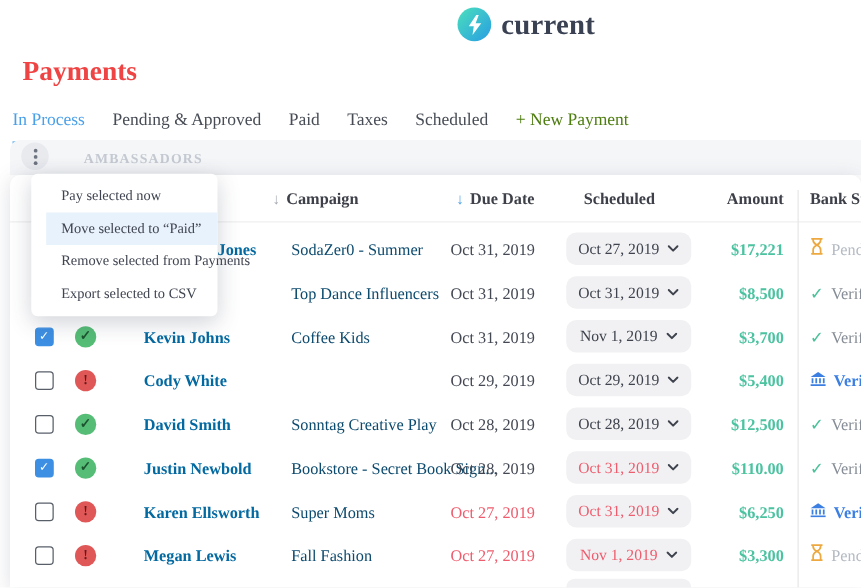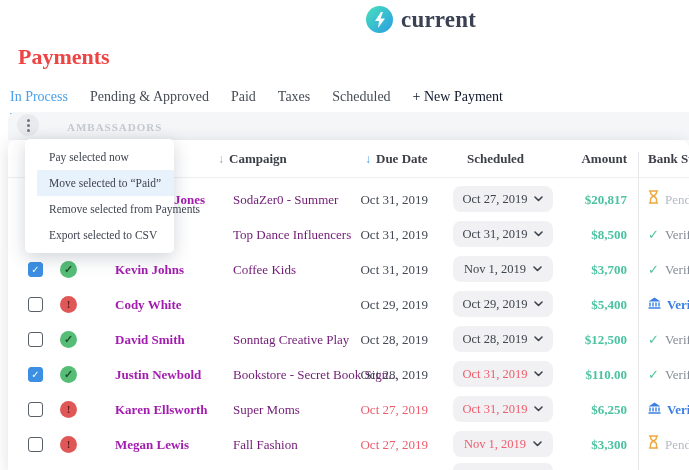--- a/index.html
+++ b/index.html
@@ -16,21 +16,21 @@
     display:flex; align-items:center; justify-content:center; }
   .logo-text { font-size:23px; font-weight:600; color:#3a4153; letter-spacing:.2px; }
 
   
   .page-title { position:absolute; top:44px; left:18px; font-size:22px; font-weight:800; color:#ef4444; }
 
   
   .tabs { position:absolute; top:89px; left:10px; display:flex; gap:22px; font-size:14px; color:#474c55; }
   .tab { cursor:pointer; padding-bottom:8px; white-space:nowrap; }
   .tab.active { color:#4aa0e8; border-bottom:2px solid #6db6ed; }
-  .tab-new { color:#0f172a; }
+  .tab-new { color:#4d7c0f; }
 
   
   .subtab-strip { position:absolute; top:112px; left:8px; width:681px; height:28px;
     background:#f5f6f8; border-radius:8px 0 0 0; }
   .kebab-btn { position:absolute; top:114px; left:17px; width:22px; height:22px; border-radius:50%;
     background:#e8eaee; display:flex; flex-direction:column; align-items:center; justify-content:center; gap:2px; cursor:pointer; }
   .kebab-btn i { width:3px; height:3px; border-radius:50%; background:#6d7480; }
   .subtab { position:absolute; font-size:11px; font-weight:700; letter-spacing:1px; }
   .subtab-ambassadors { top:121px; left:67px; color:#c5cad2; }
   .subtab-influencers { top:115px; left:147px; height:22px; line-height:22px; padding:0 13px;
@@ -54,23 +54,23 @@
 
   .row { position:absolute; left:0; width:100%; height:35px; font-size:13px; }
   .cellv { position:absolute; top:0; height:35px; line-height:35px; white-space:nowrap; }
   .checkbox { position:absolute; top:10px; left:20px; width:15px; height:15px; border:1.5px solid #595f69;
     border-radius:3px; background:#fff; cursor:pointer; text-align:center; line-height:14px; font-size:10px; color:transparent; }
   .checkbox.checked { background:#3d8fe3; border-color:#3d8fe3; color:#fff; }
   .status-icon { position:absolute; top:9px; left:52px; width:17px; height:17px; border-radius:50%;
     text-align:center; line-height:17px; font-size:11px; font-weight:700; }
   .status-icon.ok { background:#55bd76; color:rgba(15,55,30,.8); }
   .status-icon.alert { background:#e05757; color:rgba(70,10,10,.8); }
-  .cell-name { left:107px; color:#a21caf; font-weight:600; cursor:pointer; }
+  .cell-name { left:107px; color:#0369a1; font-weight:600; cursor:pointer; }
   .cell-name.indent { left:166px; }
-  .cell-campaign { left:225px; color:#701a75; }
+  .cell-campaign { left:225px; color:#0c4a6e; }
   .cell-due { left:330px; width:90px; text-align:right; color:#434853; }
   .cell-due.overdue, .pill.overdue .pill-label { color:#ee5c6d; }
   .pill { position:absolute; top:4px; left:445px; width:100px; height:26px; background:#f1f1f3; border-radius:8px;
     display:flex; align-items:center; justify-content:center; gap:7px; cursor:pointer; }
   .pill-label { font-size:12.5px; color:#3e434d; }
   .cell-amount { left:515px; width:104px; text-align:right; color:#4cc3a0; font-weight:600; }
   .cell-bank { left:640px; display:flex; align-items:center; gap:6px; height:35px; }
   .bank-label { font-size:13px; }
   .bank-label.pending { color:#b5bbc3; }
   .bank-label.verified { color:#868d96; }
@@ -144,21 +144,21 @@
     <div class="status-icon ok">✓</div>
     <div class="cellv cell-name indent">Jones</div>
     <div class="cellv cell-campaign">SodaZer0 - Summer</div>
     <div class="cellv cell-due">Oct 31, 2019</div>
     <div class="pill">
       <span class="pill-label">Oct 27, 2019</span>
       <svg width="9" height="6" viewBox="0 0 9 6">
               <polyline points="1,1 4.5,4.5 8,1" fill="none" stroke="#3e434d" stroke-width="1.6" stroke-linecap="round" stroke-linejoin="round"></polyline>
             </svg>
     </div>
-    <div class="cellv cell-amount">$20,817</div>
+    <div class="cellv cell-amount">$17,221</div>
     <div class="cell-bank cellv">
       <span class="bank-icon"><svg width="11" height="14" viewBox="0 0 11 14">
                 <path d="M1.5 1h8 M1.5 13h8 M2.5 1v1.2c0 2.2 1.6 3.1 3 3.8-1.4.7-3 1.6-3 3.8V13 M8.5 1v1.2c0 2.2-1.6 3.1-3 3.8 1.4.7 3 1.6 3 3.8V13" fill="none" stroke="#eda83f" stroke-width="1.4" stroke-linecap="round"></path>
               </svg></span>
       <span class="bank-label pending">Pending</span>
     </div>
   </div>
         <div class="row" style="top: 77px;">
     <div class="checkbox">✓</div>
     <div class="status-icon ok">✓</div>

